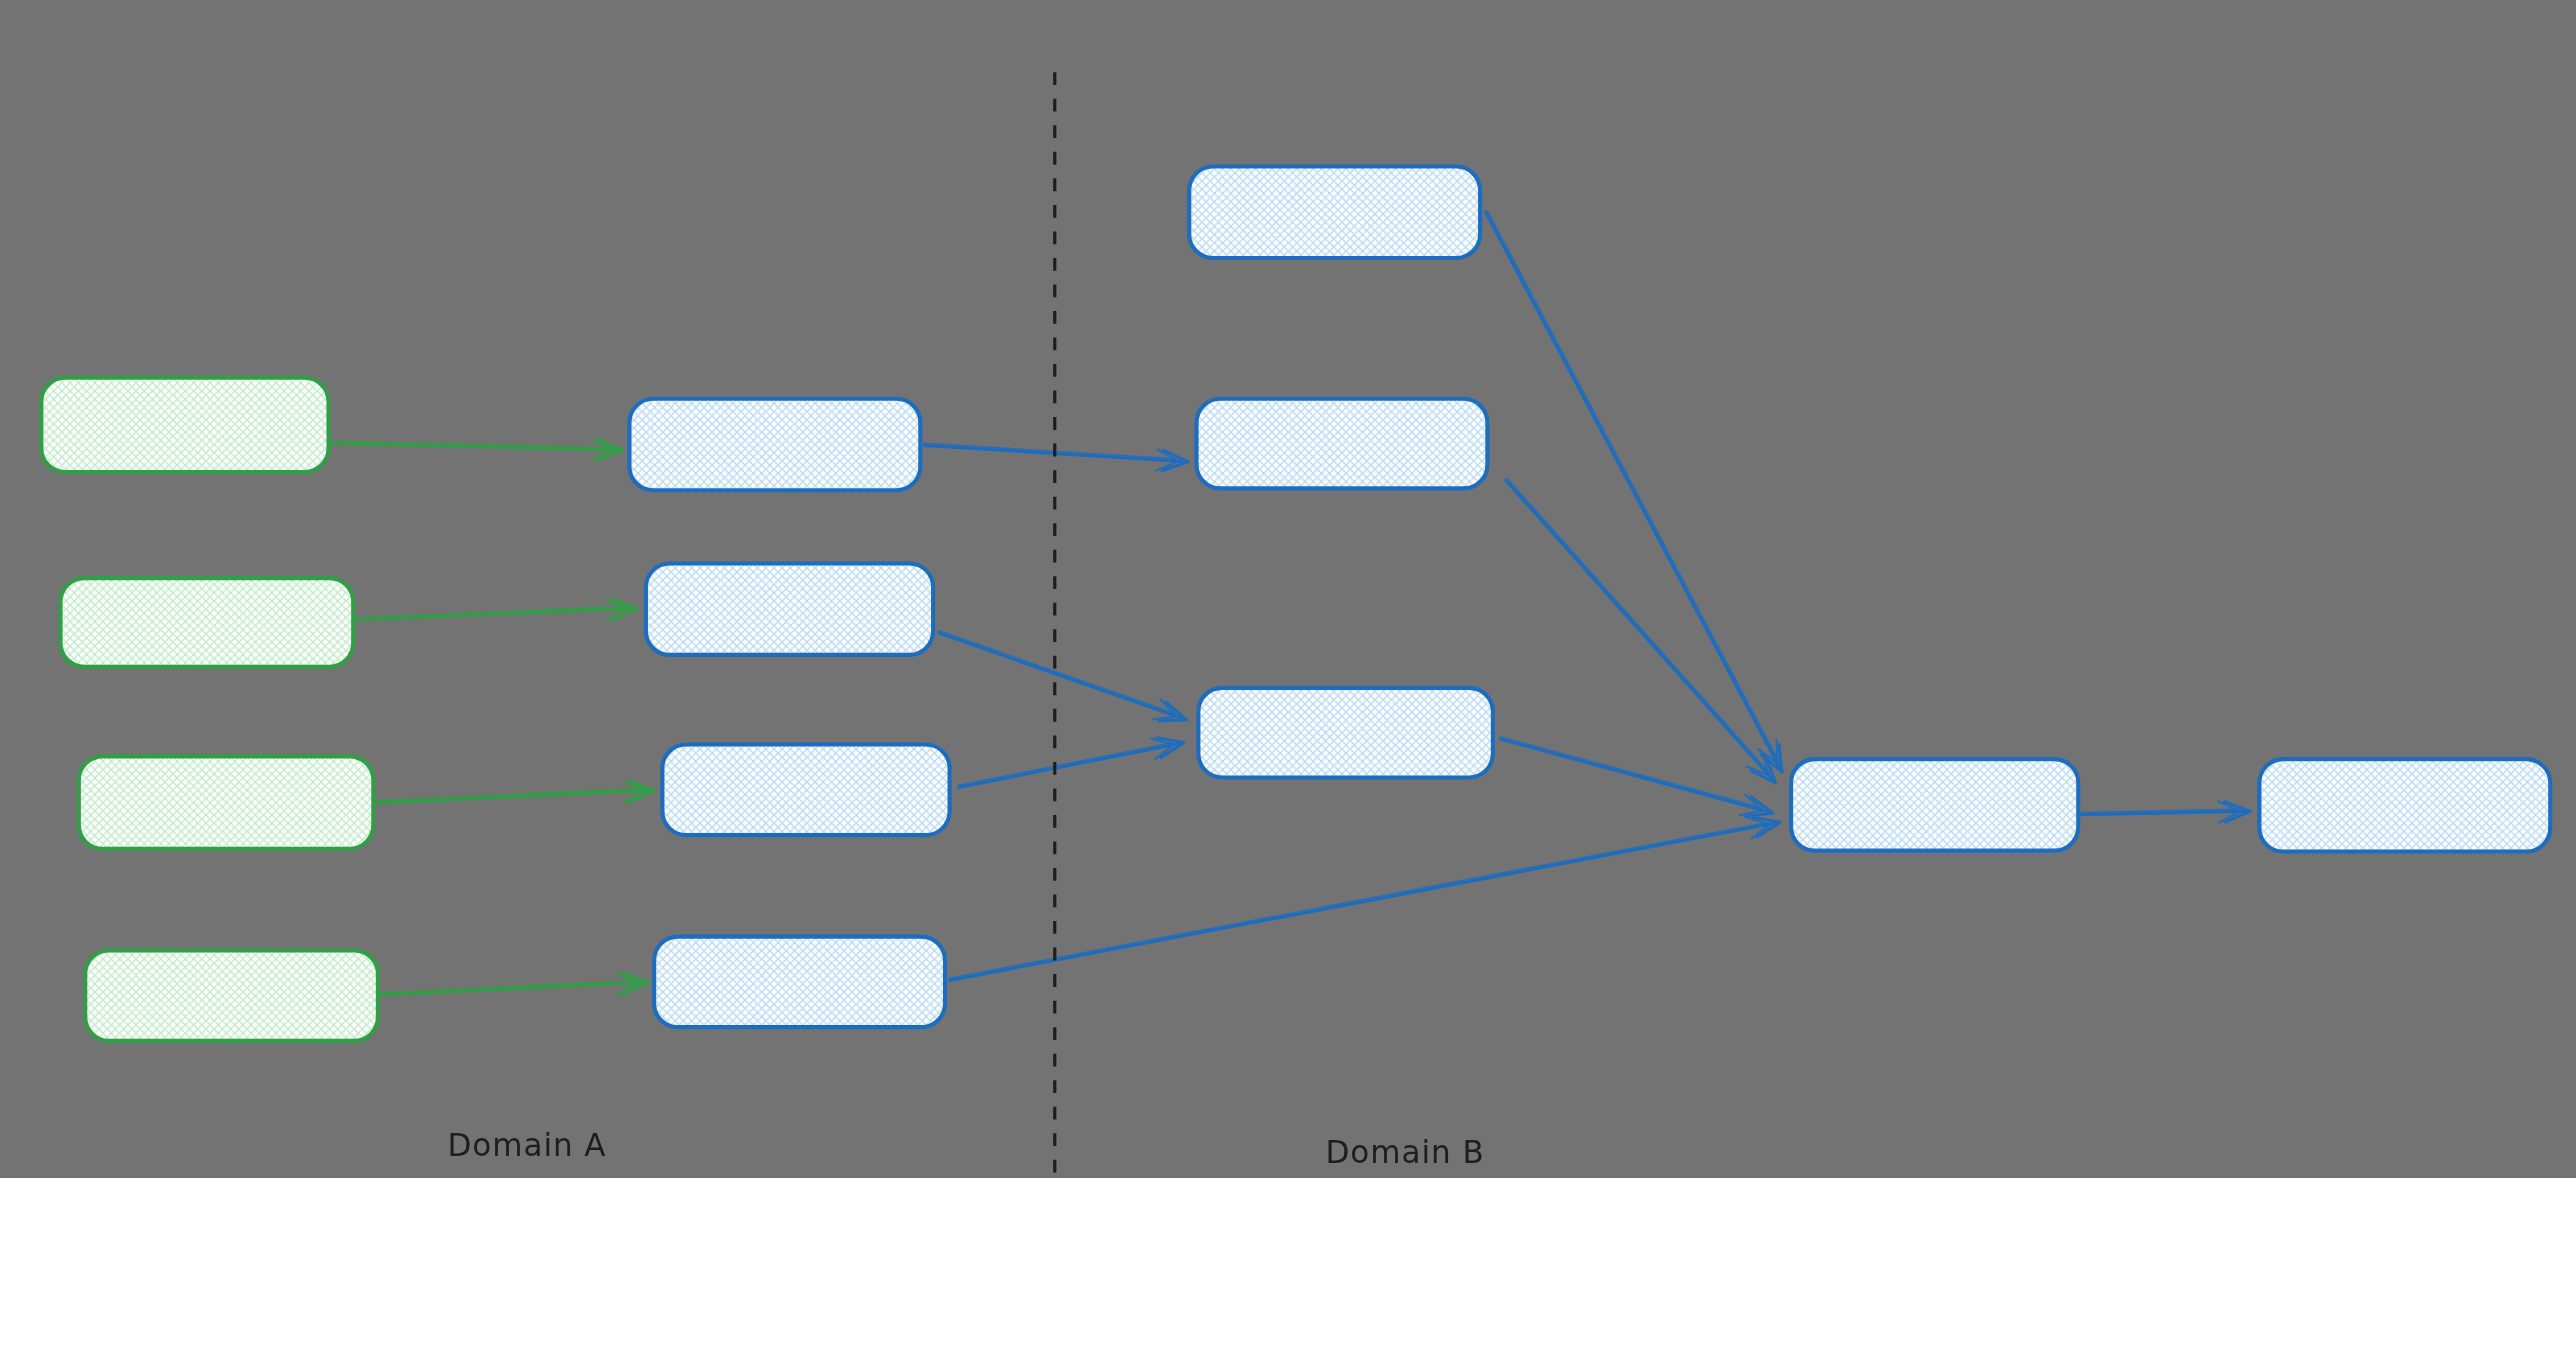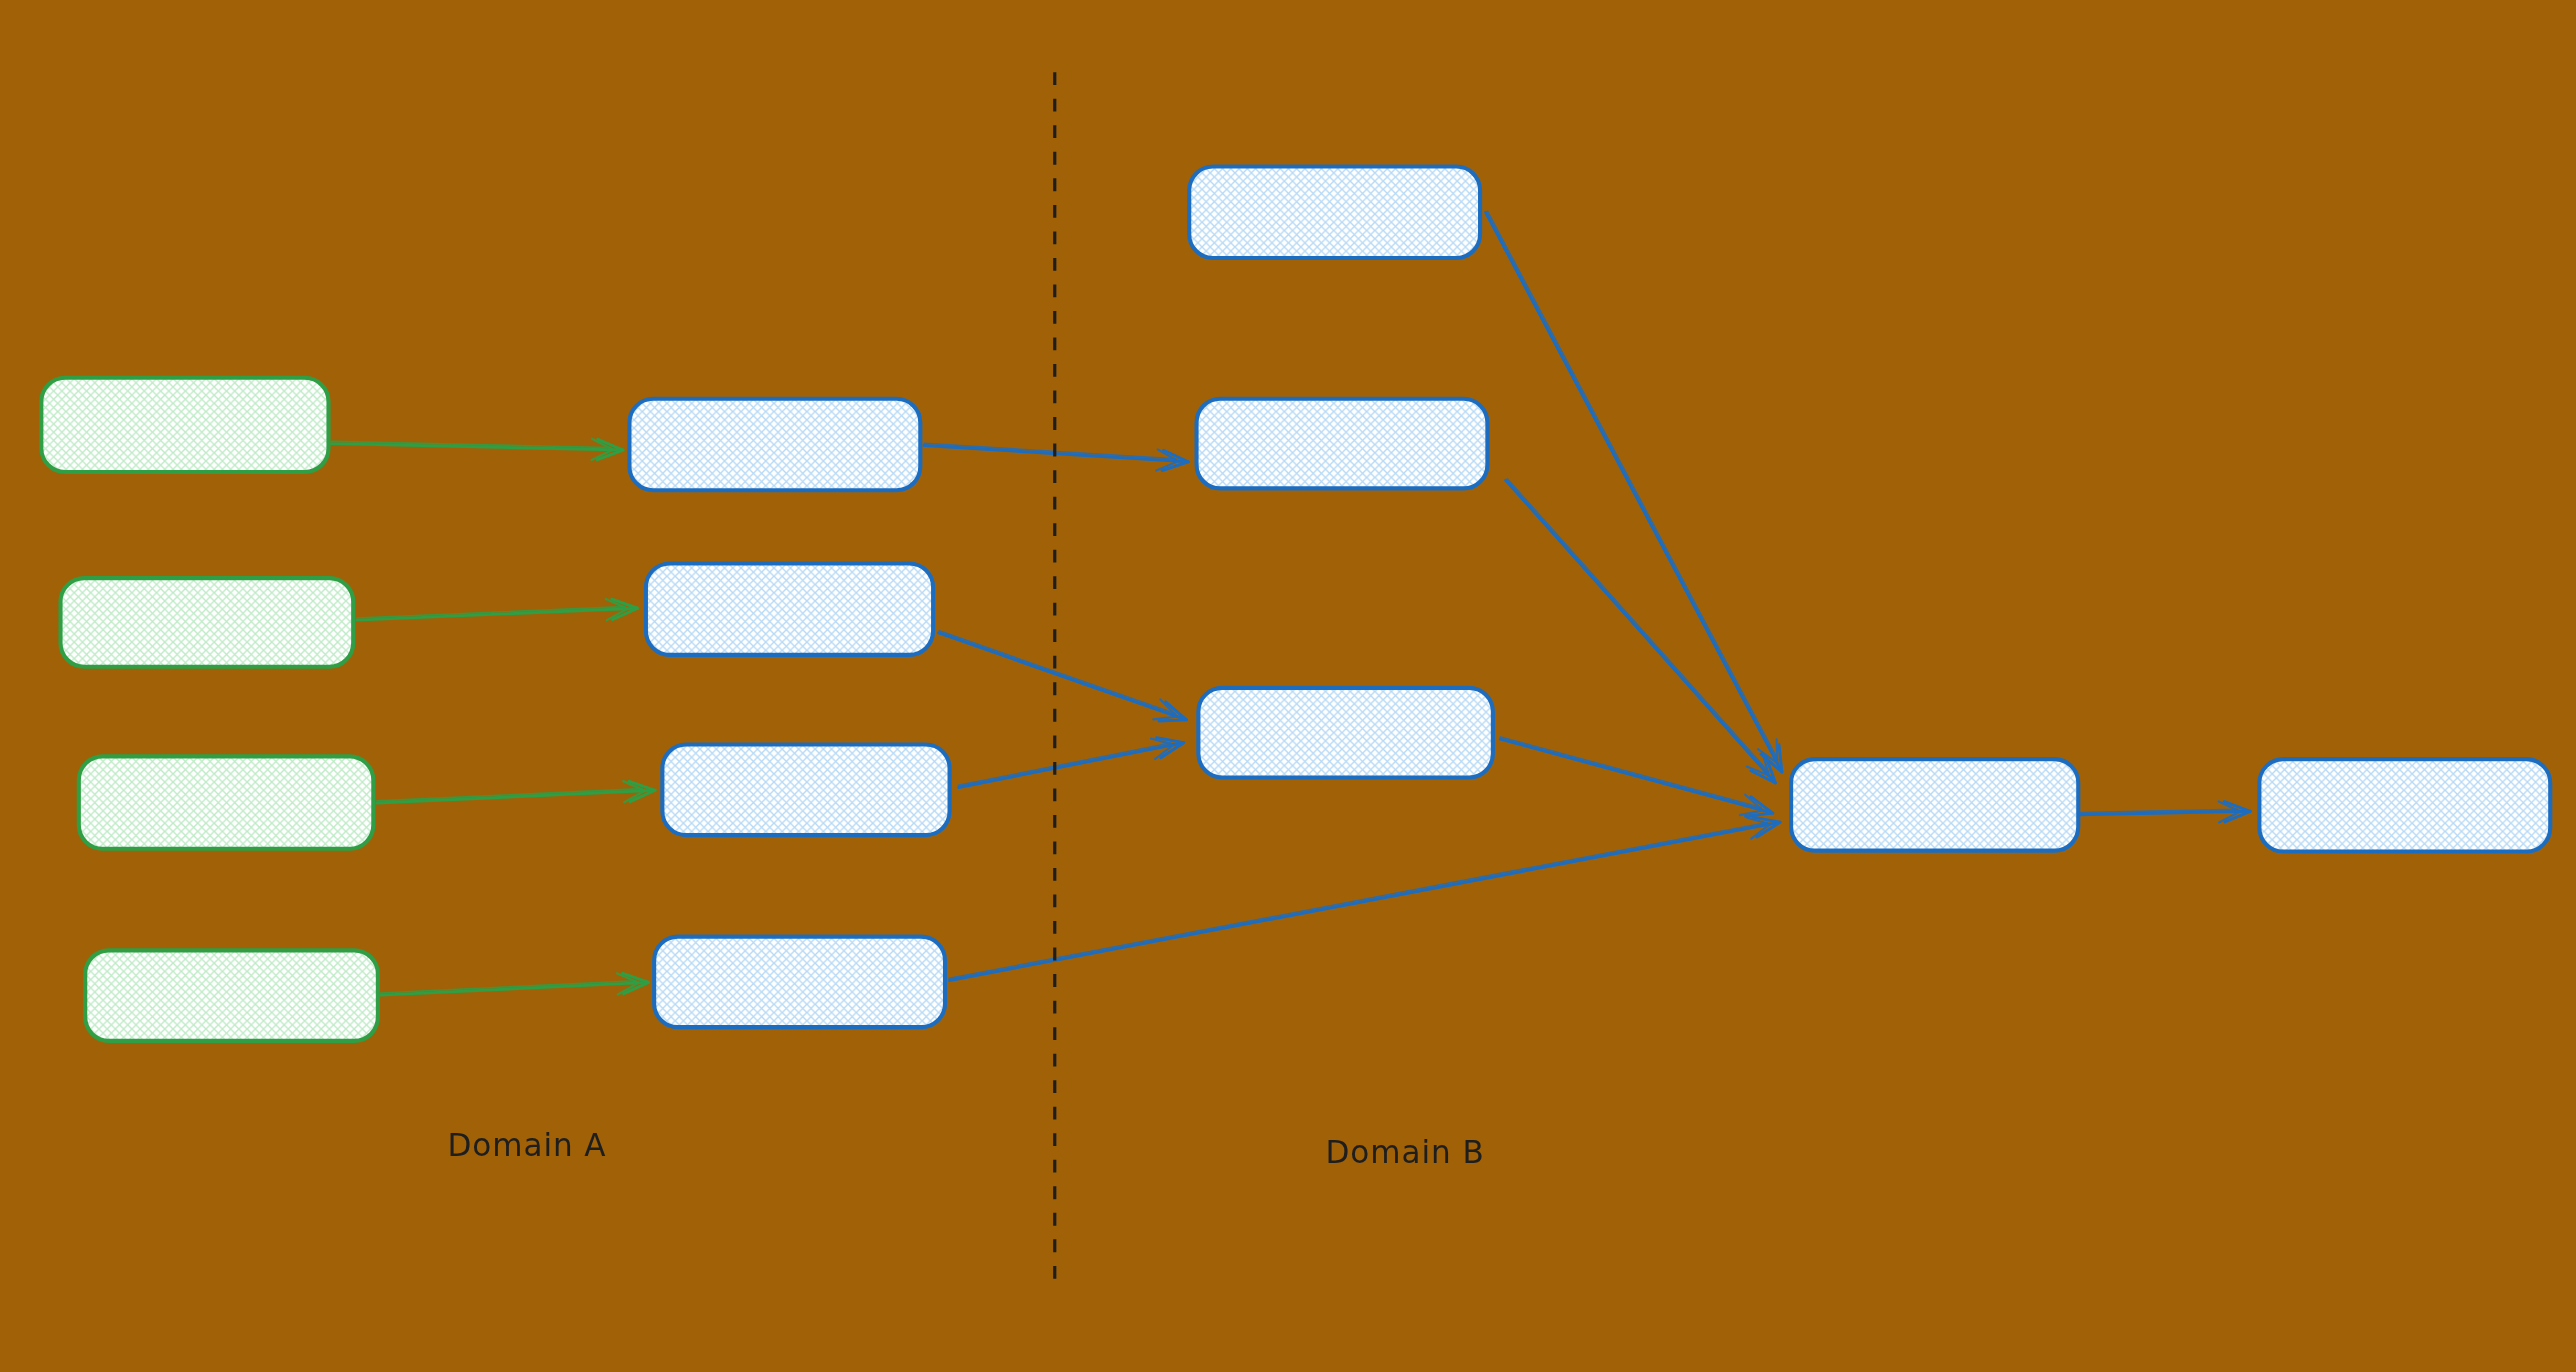--- a/index.html
+++ b/index.html
@@ -1,16 +1,16 @@
 <!DOCTYPE html>
 <html style="font-size:14.6px"><head>
 <meta charset="utf-8">
 <style>
   html, body { margin: 0; padding: 0; background: #ffffff; }
-  .canvas-wrap { width: 2576px; height: 1372px; overflow: hidden; background: #a16207; }
+  .canvas-wrap { width: 2576px; height: 1178px; overflow: hidden; background: #737373; }
   svg { display: block; }
   .domain-label {
     font-family: "DejaVu Sans", sans-serif;
     font-size: 34px;
     letter-spacing: 1px;
   }
   .node-rect { stroke-width: 4.5; }
   .edge-line { fill: none; stroke-linecap: round; }
   .edge-head { fill: none; stroke-linecap: round; stroke-linejoin: round; }
 </style>

